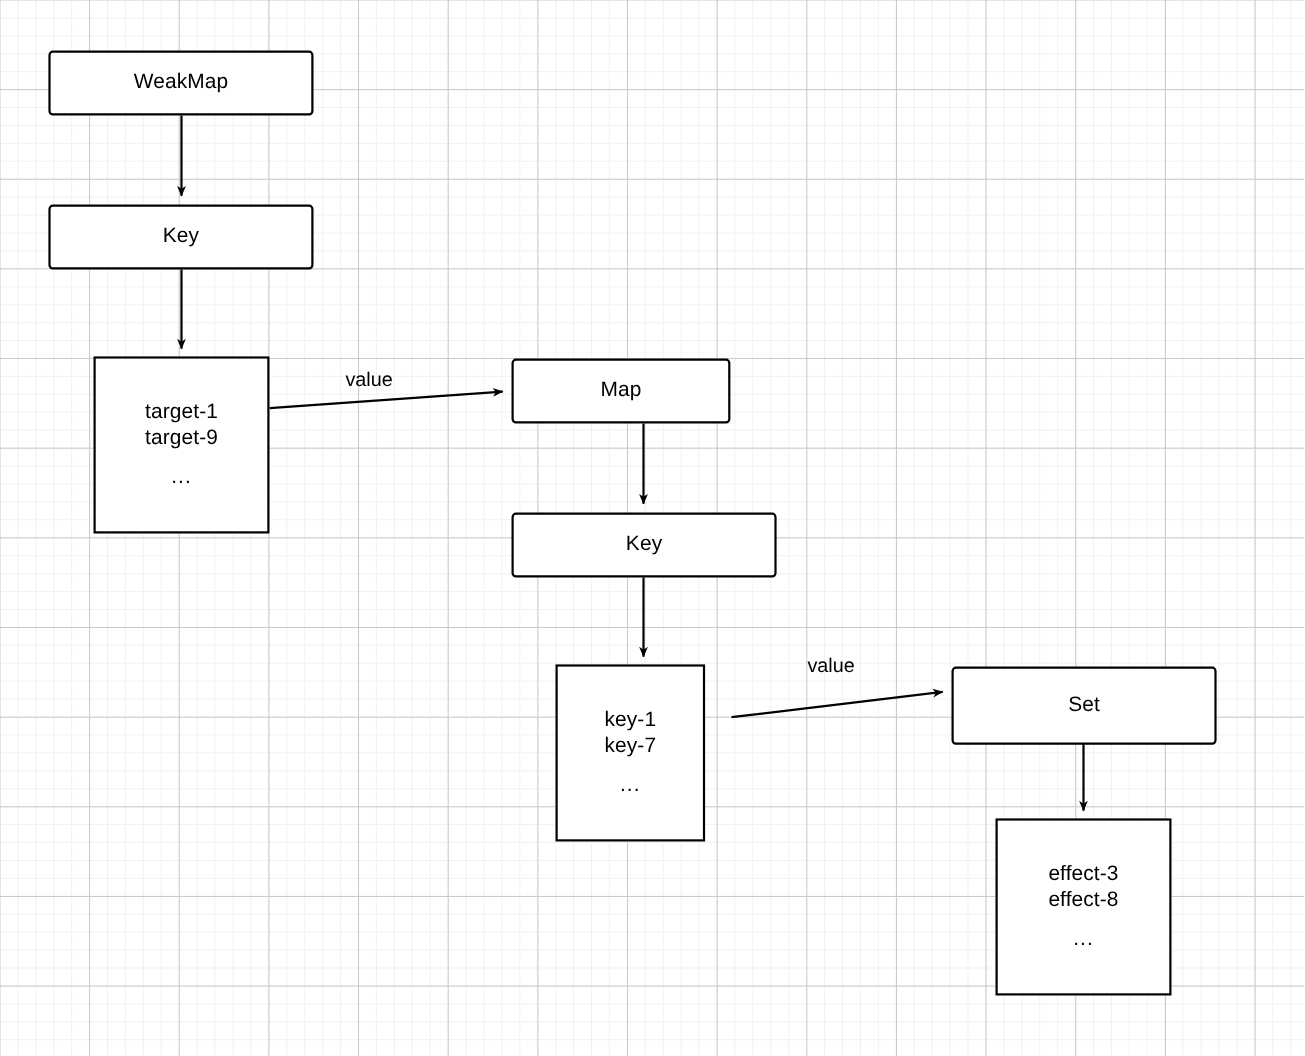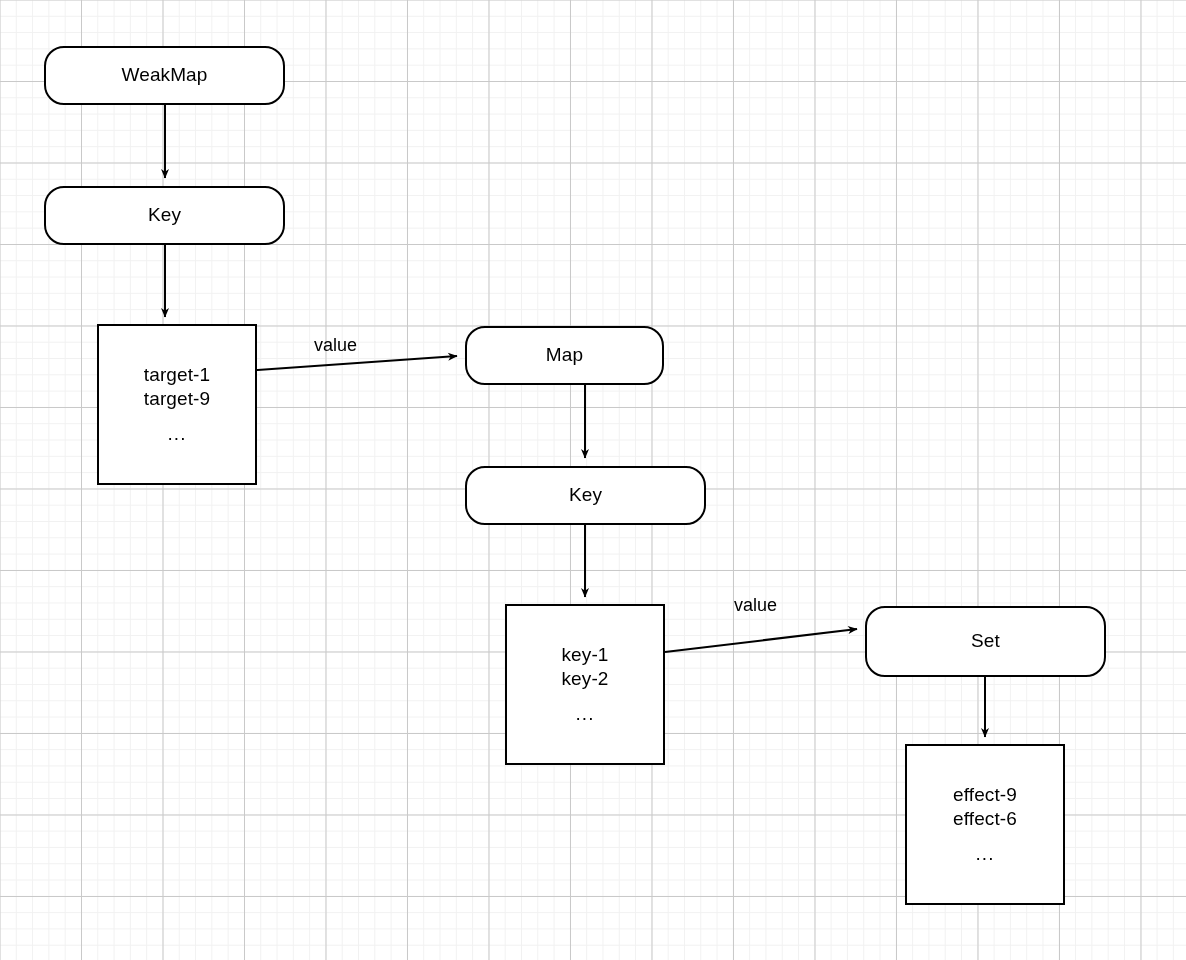--- a/index.html
+++ b/index.html
@@ -46,21 +46,21 @@
     display: flex;
     align-items: center;
     justify-content: center;
     flex-direction: column;
     text-align: center;
     font-size: 19px;
     line-height: 1.28;
     letter-spacing: 0.1px;
   }
   .node.rounded {
-    border-radius: 20px;
+    border-radius: 4px;
   }
   .node.sharp {
     border-radius: 0;
   }
   .node .line {
     display: block;
     white-space: nowrap;
   }
   .node .dots {
     display: block;
@@ -118,47 +118,47 @@
   </svg>
 
   <div class="node rounded" style="left:44px; top:46px; width:241px; height:59px;">
     <span class="line">WeakMap</span>
   </div>
 
   <div class="node rounded" style="left:44px; top:186px; width:241px; height:59px;">
     <span class="line">Key</span>
   </div>
 
-  <div class="node sharp" style="left:85px; top:324px; width:160px; height:161px;margin-left:12px;">
+  <div class="node sharp" style="left:85px; top:324px; width:160px; height:161px;">
     <span class="line">target-1</span>
     <span class="line">target-9</span>
     <span class="dots">...</span>
   </div>
 
   <div class="node rounded" style="left:465px; top:326px; width:199px; height:59px;">
     <span class="line">Map</span>
   </div>
 
   <div class="node rounded" style="left:465px; top:466px; width:241px; height:59px;">
     <span class="line">Key</span>
   </div>
 
-  <div class="node sharp" style="left:505px; top:604px; width:160px; height:161px;">
+  <div class="node sharp" style="left:505px; top:604px; width:136px; height:161px;">
     <span class="line">key-1</span>
-    <span class="line">key-2</span>
+    <span class="line">key-7</span>
     <span class="dots">...</span>
   </div>
 
   <div class="node rounded" style="left:865px; top:606px; width:241px; height:71px;">
     <span class="line">Set</span>
   </div>
 
   <div class="node sharp" style="left:905px; top:744px; width:160px; height:161px;">
-    <span class="line">effect-9</span>
-    <span class="line">effect-6</span>
+    <span class="line">effect-3</span>
+    <span class="line">effect-8</span>
     <span class="dots">...</span>
   </div>
 
   <div class="edge-label" style="left:314px; top:336px;">value</div>
 
   <div class="edge-label" style="left:734px; top:596px;">value</div>
 
 </div>
 
 </body></html>

